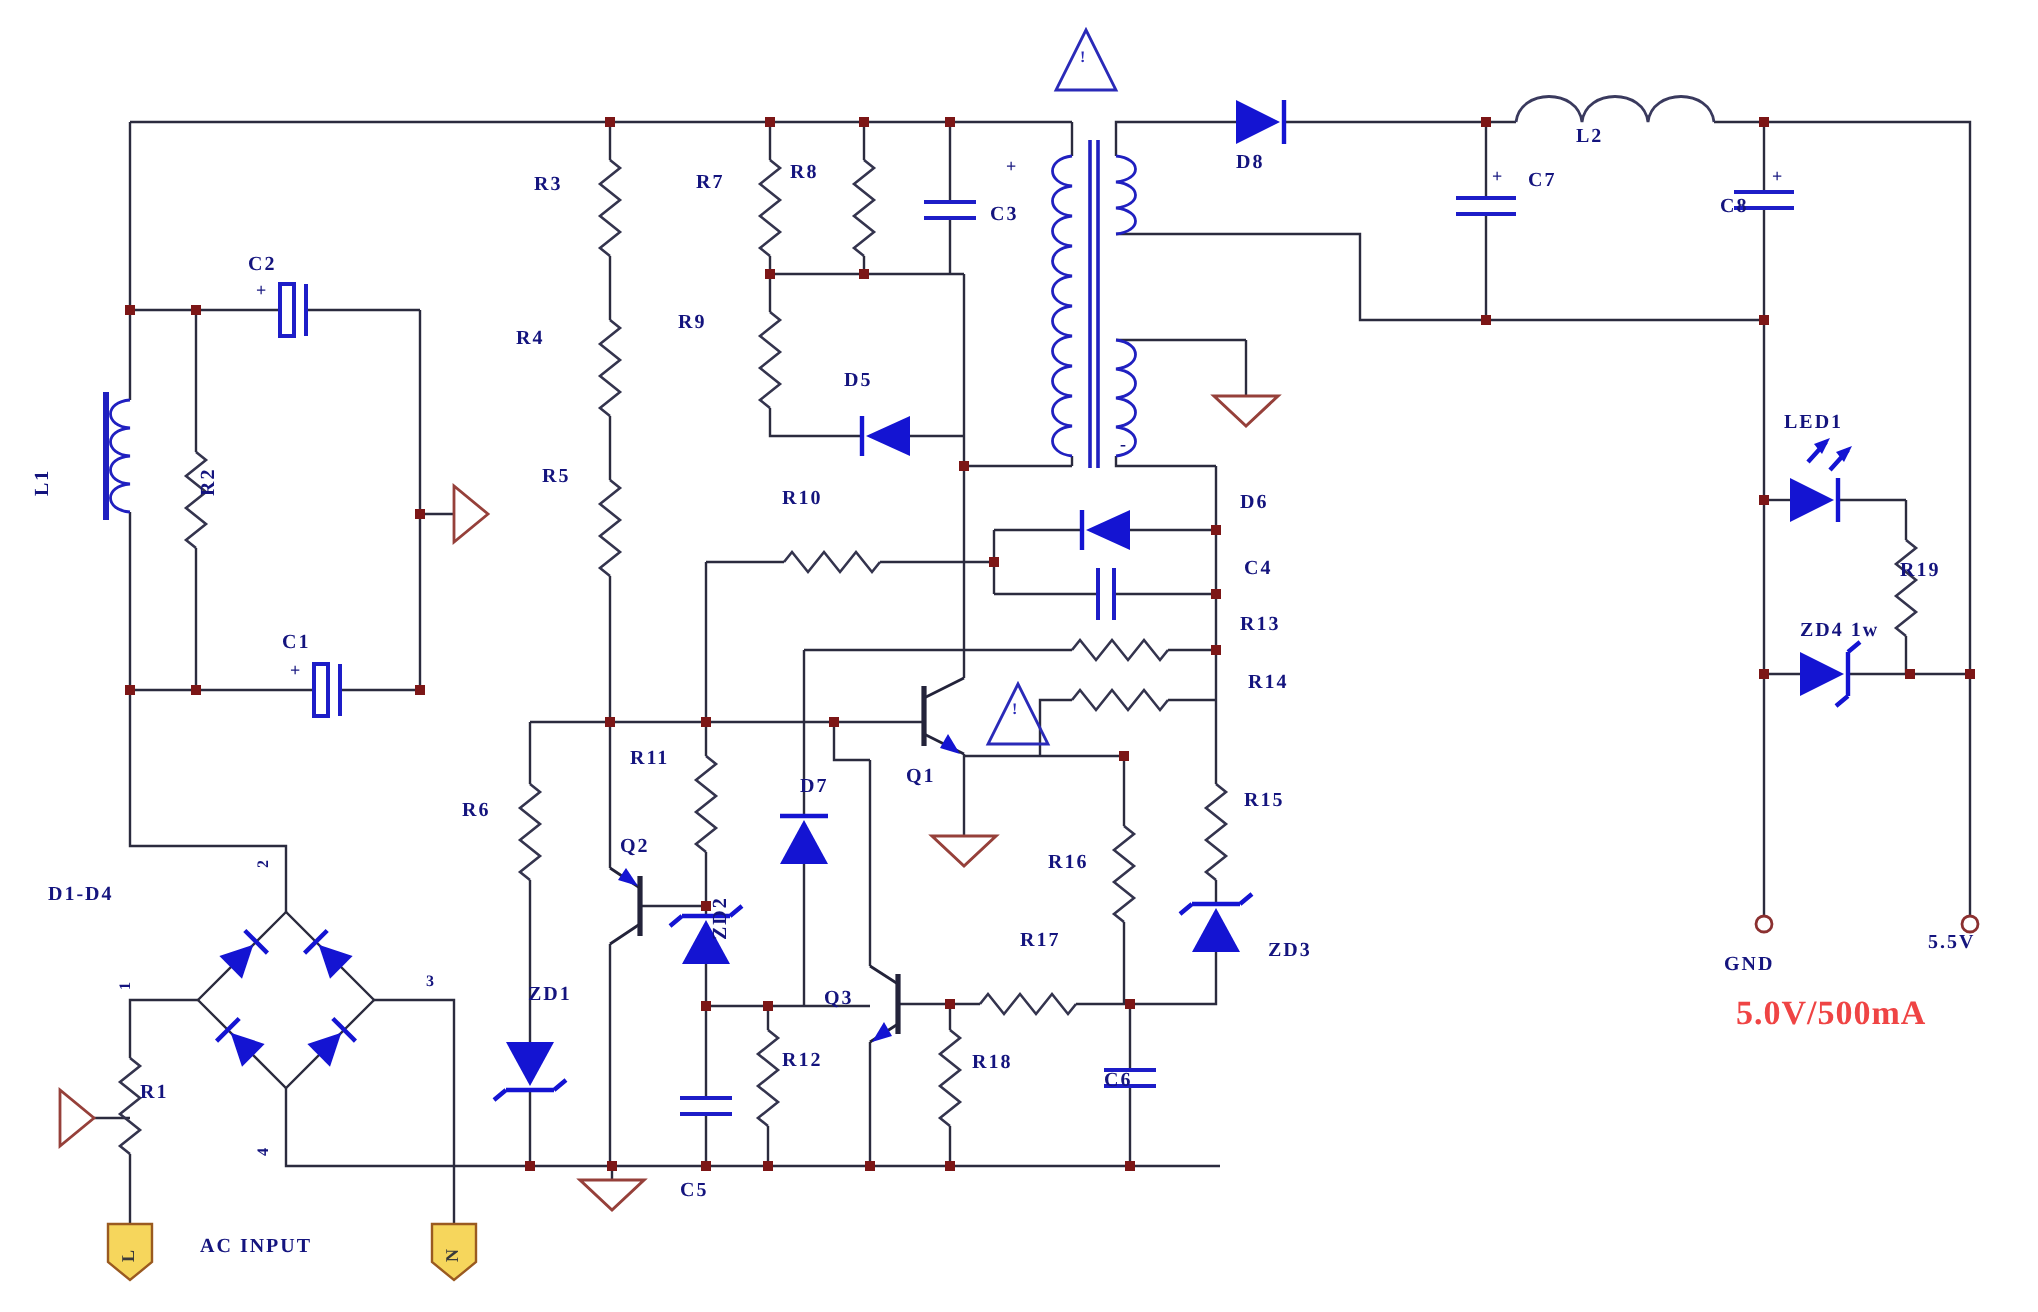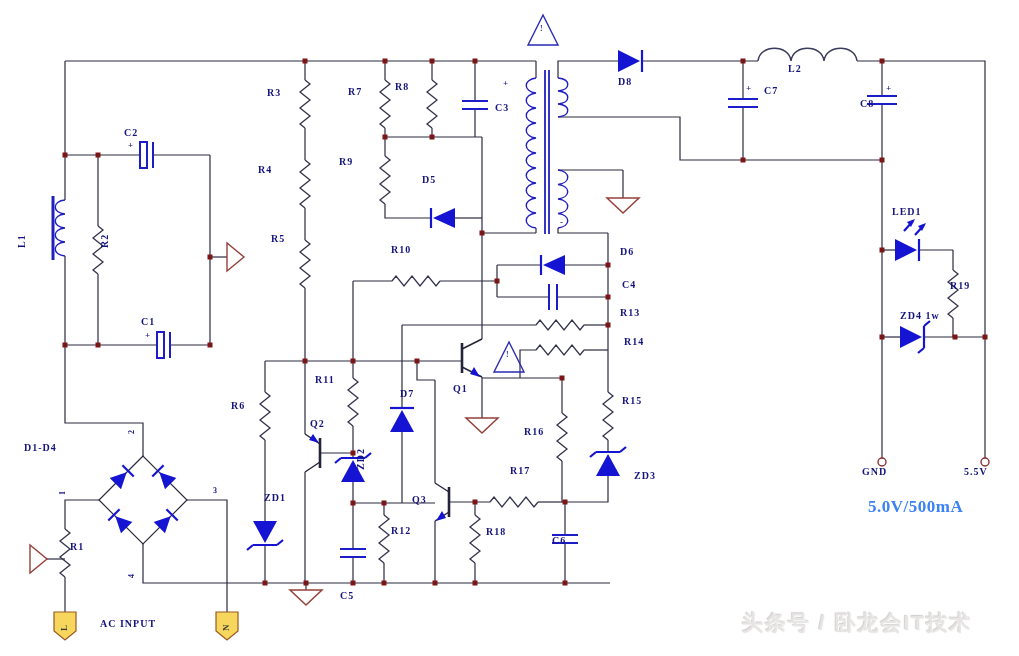--- a/index.html
+++ b/index.html
@@ -24,21 +24,21 @@
   #netarrow{fill:none;stroke:#96403a;stroke-width:1.4;}
   .term{fill:#f6d65c;stroke:#9a5a20;stroke-width:1.2;}
   .oterm{fill:#fff;stroke:#8b3030;stroke-width:1.4;}
   .lbl{position:absolute;font-weight:bold;font-size:10px;color:#14147e;
        letter-spacing:1px;white-space:nowrap;line-height:1;}
   .rot{transform:rotate(-90deg);transform-origin:0 0;}
   .plus{font-size:9px;letter-spacing:0;}
   .node{font-size:8px;letter-spacing:0;}
   .termlbl{font-size:9px;color:#3a3a3a;letter-spacing:0;}
   .excl{font-size:8px;color:#2a2ab8;letter-spacing:0;}
-  .rating{font-size:17px;color:#3b82f6;letter-spacing:.5px;}
+  .rating{font-size:17px;color:#ef4444;letter-spacing:.5px;}
   .watermark{font-family:"Liberation Sans",sans-serif;font-size:21px;color:#e7e4e4;
        text-shadow:1px 1px 0 #fbfbfb,-1px -1px 1px #d2cecc;letter-spacing:2px;}
 </style>
 </head>
 <body>
 
 <div id="stage">
 
 <svg width="1019" height="656" viewBox="0 0 1019 656">
   <defs>
@@ -351,21 +351,21 @@
 <span class="lbl" style="left:141px;top:317px">C1</span>
 <span class="lbl plus" style="left:145px;top:331px">+</span>
 <span class="lbl" style="left:267px;top:88px">R3</span>
 <span class="lbl" style="left:258px;top:165px">R4</span>
 <span class="lbl" style="left:271px;top:234px">R5</span>
 <span class="lbl" style="left:231px;top:401px">R6</span>
 <span class="lbl" style="left:348px;top:87px">R7</span>
 <span class="lbl" style="left:395px;top:82px">R8</span>
 <span class="lbl" style="left:339px;top:157px">R9</span>
 <span class="lbl" style="left:495px;top:103px">C3</span>
-<span class="lbl" style="left:422px;top:175px">D5</span>
+<span class="lbl" style="left:422px;top:186px">D5</span>
 <span class="lbl" style="left:391px;top:245px">R10</span>
 <span class="lbl" style="left:315px;top:375px">R11</span>
 <span class="lbl" style="left:618px;top:77px">D8</span>
 <span class="lbl" style="left:788px;top:64px">L2</span>
 <span class="lbl" style="left:764px;top:86px">C7</span>
 <span class="lbl plus" style="left:746px;top:84px">+</span>
 <span class="lbl" style="left:860px;top:99px">C8</span>
 <span class="lbl plus" style="left:886px;top:84px">+</span>
 <span class="lbl plus" style="left:503px;top:79px">+</span>
 <span class="lbl plus" style="left:560px;top:218px">-</span>
@@ -392,20 +392,19 @@
 <span class="lbl node rot" style="left:59px;top:495px">1</span>
 <span class="lbl node rot" style="left:128px;top:434px">2</span>
 <span class="lbl node" style="left:213px;top:487px">3</span>
 <span class="lbl node rot" style="left:128px;top:578px">4</span>
 <span class="lbl termlbl rot" style="left:60px;top:631px">L</span>
 <span class="lbl termlbl rot" style="left:222px;top:631px">N</span>
 <span class="lbl" style="left:100px;top:619px">AC INPUT</span>
 <span class="lbl" style="left:892px;top:207px">LED1</span>
 <span class="lbl" style="left:950px;top:281px">R19</span>
 <span class="lbl" style="left:900px;top:311px">ZD4 1w</span>
-<span class="lbl" style="left:862px;top:467px">GND</span>
+<span class="lbl" style="left:862px;top:478px">GND</span>
 <span class="lbl" style="left:964px;top:467px">5.5V</span>
 <span class="lbl rating" style="left:868px;top:498px">5.0V/500mA</span>
 <span class="lbl excl" style="left:540px;top:25px">!</span>
 <span class="lbl excl" style="left:506px;top:351px">!</span>
-<span class="lbl watermark" style="left:742px;top:612px">头条号 / 卧龙会IT技术</span>
 
 </div>
 
 </body></html>

